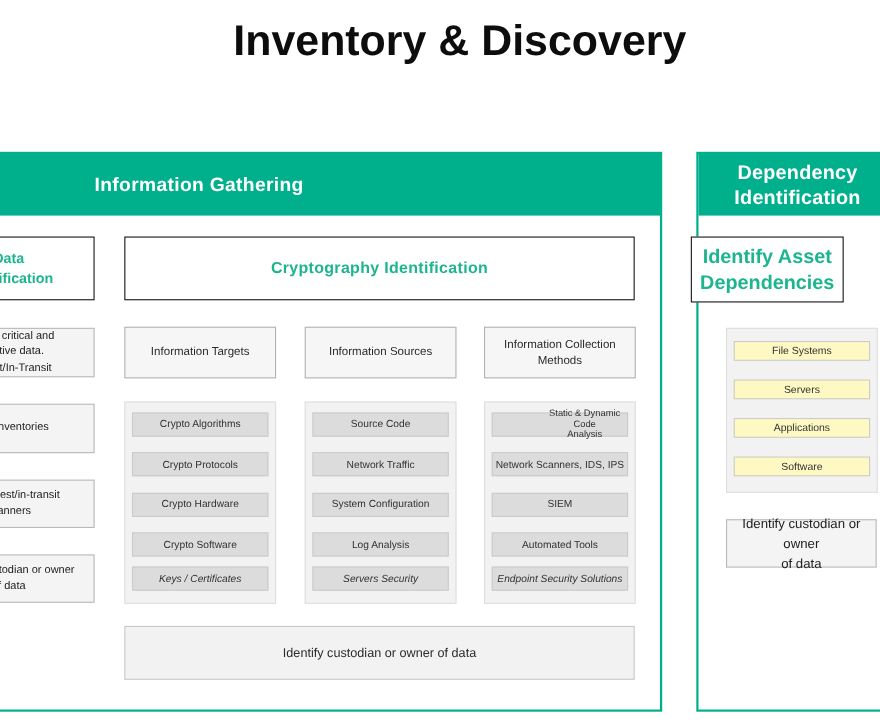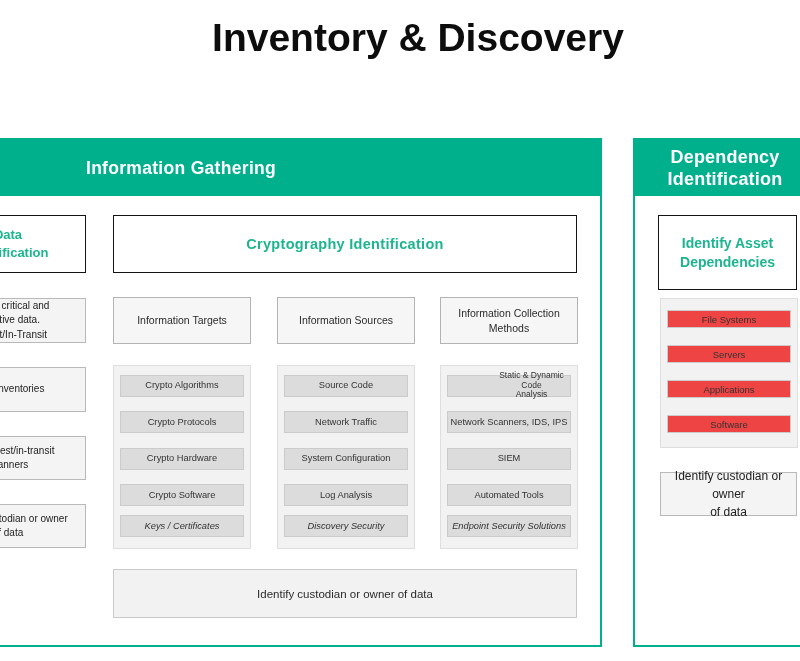--- a/index.html
+++ b/index.html
@@ -22,21 +22,21 @@
   .section-bar{position:absolute;left:0;top:0;width:100%;height:56px;
     background:#00b08c;color:#ffffff;font-weight:600;}
   #igHeader{font-size:17.5px;letter-spacing:.3px;}
   #depHeader{font-size:18px;line-height:1.25;letter-spacing:.2px;}
 
   
   .outline-box{border:1.5px solid #141414;background:#ffffff;color:#1db58f;font-weight:600;}
   #dataId{left:-70px;top:215px;width:156px;height:58px;font-size:13px;line-height:1.35;}
   #dataId .inner{max-width:100px;}
   #cryptoId{left:113px;top:215px;width:464px;height:58px;font-size:14.5px;letter-spacing:.3px;}
-  #assetDep{left:658px;top:215px;width:139px;height:75px;font-size:14px;line-height:1.35;}
+  #assetDep{left:628px;top:215px;width:139px;height:60px;font-size:18px;line-height:1.35;}
 
   
   .plain-box{background:#f4f4f4;border:1px solid #b9b9b9;color:#222222;
     font-size:10px;line-height:1.45;padding:2px 3px;}
   #lb0{left:-70px;top:298px;width:156px;height:45px;}
   #lb1{left:-70px;top:367px;width:156px;height:45px;}
   #lb2{left:-70px;top:436px;width:156px;height:44px;}
   #lb3{left:-70px;top:504px;width:156px;height:44px;}
 
   
@@ -59,21 +59,21 @@
   .col-body .chip:nth-child(5){top:149px;font-style:italic;}
   .chip.small{font-size:8.5px;padding-left:45px;}
 
   
   #igFooter{left:113px;top:569px;width:464px;height:49px;background:#f2f2f2;
     border:1px solid #c9c9c9;color:#2b2b2b;font-size:11.5px;}
 
   
   #depBody{left:660px;top:298px;width:138px;height:150px;background:#f2f2f2;border:1px solid #dedede;}
   .dep-chip{position:absolute;left:6px;width:124px;height:18px;box-sizing:border-box;
-    background:#ef4444;border:1px solid #cbcbcb;color:#333333;font-size:9.5px;
+    background:#fef9c3;border:1px solid #cbcbcb;color:#333333;font-size:9.5px;
     display:flex;align-items:center;justify-content:center;text-align:center;}
   #depBody .dep-chip:nth-child(1){top:11px;}
   #depBody .dep-chip:nth-child(2){top:46px;}
   #depBody .dep-chip:nth-child(3){top:81px;}
   #depBody .dep-chip:nth-child(4){top:116px;}
   #depFooter{left:660px;top:472px;width:137px;height:44px;background:#f4f4f4;
     border:1px solid #b9b9b9;color:#222222;font-size:12px;line-height:1.5;}
 </style>
 </head>
 <body>
@@ -110,21 +110,21 @@
   <div class="chip">Crypto Hardware</div>
   <div class="chip">Crypto Software</div>
   <div class="chip">Keys / Certificates</div>
 </div>
 
 <div id="col1b" class="abs col-body">
   <div class="chip">Source Code</div>
   <div class="chip">Network Traffic</div>
   <div class="chip">System Configuration</div>
   <div class="chip">Log Analysis</div>
-  <div class="chip">Discovery Security</div>
+  <div class="chip">Servers Security</div>
 </div>
 
 <div id="col2b" class="abs col-body">
   <div class="chip small pre">Static &amp; Dynamic Code
 Analysis</div>
   <div class="chip">Network Scanners, IDS, IPS</div>
   <div class="chip">SIEM</div>
   <div class="chip">Automated Tools</div>
   <div class="chip">Endpoint Security Solutions</div>
 </div>

